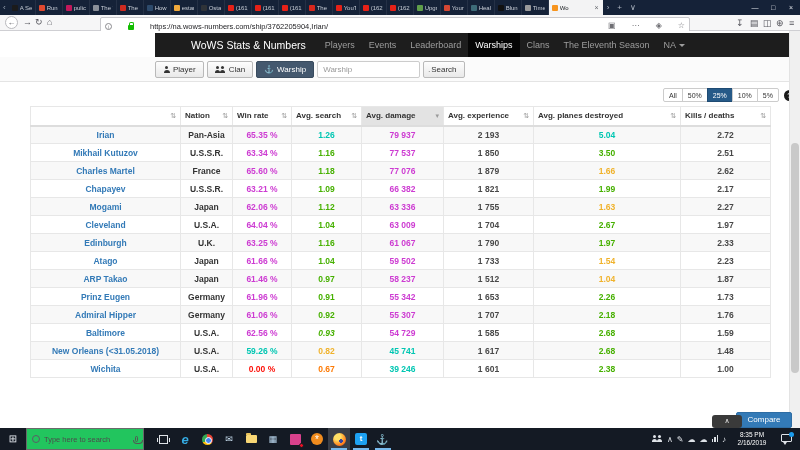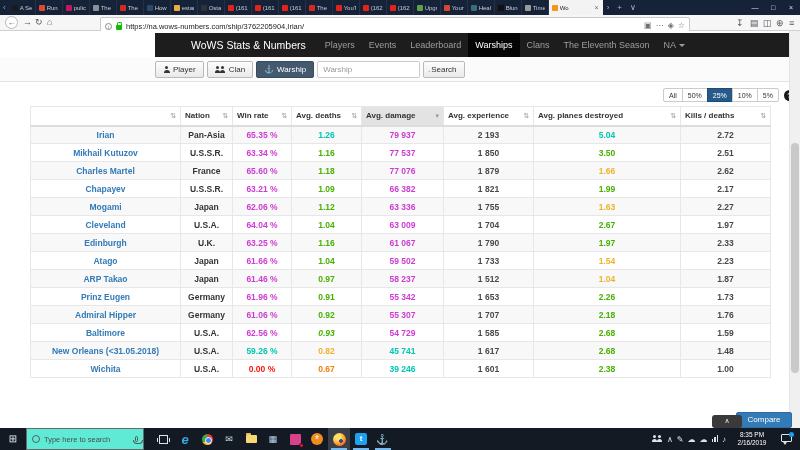--- a/index.html
+++ b/index.html
@@ -19,21 +19,21 @@
   .tclose{margin-left:auto;color:#6a6d72;font-size:7px;line-height:15px;}
   .tsbtn{color:#aeb6c2;font-size:8px;line-height:15px;padding:0 4px;}
   .winctl{position:absolute;top:0;right:0;display:flex;}
   .winbtn{width:18px;height:15px;color:#dfe3e8;font-size:7px;text-align:center;line-height:15px;}
 
   
   .toolbar{position:absolute;left:0;top:15px;width:800px;height:16px;background:#f6f6f7;border-bottom:1px solid #cfcfd3;}
   .navbtn{position:absolute;color:#55555c;font-size:9px;line-height:13px;}
   .backbtn{left:5px;top:1px;width:13px;height:13px;border:1px solid #b9b9bd;border-radius:50%;background:#fff;text-align:center;font-size:8px;line-height:11px;}
   .fwd{left:23px;top:1px;} .rel{left:35px;top:1px;} .home{left:47px;top:1px;}
-  .urlbar{position:absolute;left:100px;top:2px;width:590px;height:12px;border:1px solid #c9c9cd;background:#fff;border-radius:2px;display:flex;align-items:center;font-size:7.5px;padding:8px 4px;gap:4px;}
+  .urlbar{position:absolute;left:100px;top:2px;width:590px;height:12px;border:1px solid #c9c9cd;background:#fff;border-radius:2px;display:flex;align-items:center;font-size:7.5px;padding:8px 4px;gap:16px;}
   .iinfo{width:7px;height:7px;border:1px solid #8a8a8e;border-radius:50%;color:#8a8a8e;font-size:5px;line-height:6px;text-align:center;flex:none;}
   .lock{width:6px;height:5px;background:#12bc00;border-radius:1px;position:relative;flex:none;margin-top:2px;}
   .lock:before{content:"";position:absolute;top:-3px;left:1px;width:3px;height:3px;border:1px solid #12bc00;border-bottom:none;border-radius:2px 2px 0 0;}
   .urltext{color:#1d1d20;margin-right:auto;white-space:nowrap;overflow:hidden;}
   .pgact{color:#6f6f74;font-size:8px;line-height:10px;flex:none;}
   .tbicon{position:absolute;top:2px;color:#55555c;font-size:9px;line-height:12px;}
 
   
   .page{position:absolute;left:0;top:31px;width:800px;height:397px;background:#fff;}
 
@@ -93,21 +93,21 @@
 
   
   .sbtrack{position:absolute;left:789px;top:0px;width:11px;height:397px;background:#f0f0f0;border-left:1px solid #e3e3e3;}
   .sbthumb{position:absolute;left:1px;top:112px;width:8px;height:230px;background:#c9c9c9;border-radius:4px;}
   .comparebtn{position:absolute;left:736px;top:381px;width:56px;height:16px;background:#337ab7;border:1px solid #2e6da4;border-radius:2px;color:#fff;font-size:8px;text-align:center;line-height:14px;}
   .scrolltop{position:absolute;left:712px;top:384px;width:30px;height:13px;background:#3a3a3a;border-radius:3px;color:#eee;font-size:7px;text-align:center;line-height:12px;}
 
   
   .taskbar{position:absolute;left:0;top:428px;width:800px;height:22px;background:#141a24;color:#dfe3e8;}
   .start{position:absolute;left:0;top:0;width:26px;height:22px;text-align:center;line-height:22px;font-size:10px;color:#e8ecf2;}
-  .tsearch{position:absolute;left:26px;top:0;width:118px;height:22px;background:#5eead4;border:1px solid #6a6a6a;display:flex;align-items:center;padding:0 5px;gap:4px;}
+  .tsearch{position:absolute;left:26px;top:0;width:118px;height:22px;background:#22c55e;border:1px solid #6a6a6a;display:flex;align-items:center;padding:0 5px;gap:4px;}
   .cortana{width:8px;height:8px;border:1px solid #5a5f66;border-radius:50%;flex:none;}
   .tsearchtext{font-size:7.5px;color:#4c4c4c;white-space:nowrap;overflow:hidden;}
   .mic{margin-left:auto;width:3px;height:6px;border:1px solid #555;border-radius:2px;position:relative;flex:none;}
   .mic:after{content:"";position:absolute;left:-3px;bottom:-3px;width:8px;height:3px;border-bottom:1px solid #555;border-left:1px solid #555;border-right:1px solid #555;border-radius:0 0 4px 4px;}
   .apps{position:absolute;left:152px;top:0;display:flex;}
   .apptile{width:22px;height:22px;display:flex;align-items:center;justify-content:center;position:relative;}
   .apptile.appactive{background:rgba(255,255,255,.16);}
   .apptile.appactive:after,.apptile.running:after{content:"";position:absolute;bottom:0;left:3px;right:3px;height:2px;background:#76b9ed;}
   .g{display:inline-block;}
   .tvbox{width:9px;height:9px;border:1px solid #dfe3e8;position:relative;}
@@ -313,21 +313,21 @@
         <col style="width:82px">
           <col style="width:90px">
           <col style="width:147px">
           <col style="width:90px">
       </colgroup>
       <thead>
           <tr>
             <th><span></span><span class="sort">⇅</span></th>
             <th><span>Nation</span><span class="sort">⇅</span></th>
             <th><span>Win rate</span><span class="sort">⇅</span></th>
-            <th><span>Avg. deaths</span><span class="sort">⇅</span></th>
+            <th><span>Avg. search</span><span class="sort">⇅</span></th>
             <th class="sorted"><span>Avg. damage</span><span class="sort">▾</span></th>
             <th><span>Avg. experience</span><span class="sort">⇅</span></th>
             <th><span>Avg. planes destroyed</span><span class="sort">⇅</span></th>
             <th><span>Kills / deaths</span><span class="sort">⇅</span></th>
           </tr>
         </thead>
       <tbody>
           <tr>
             <td class="ship">Irian</td>
             <td class="nation">Pan-Asia</td>

